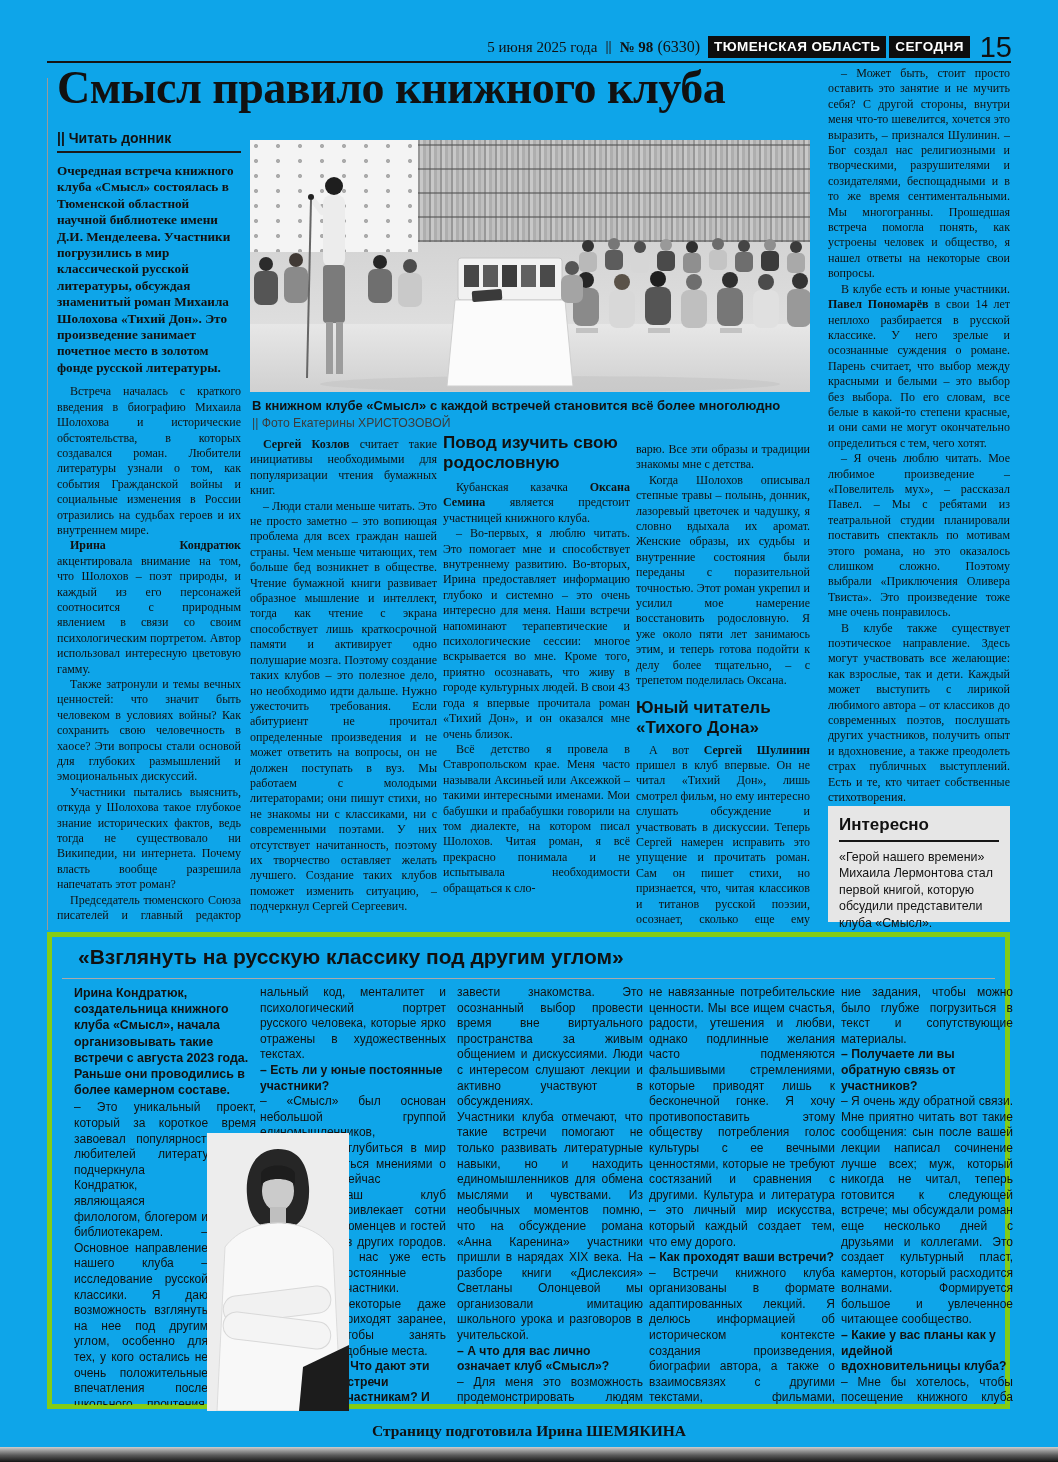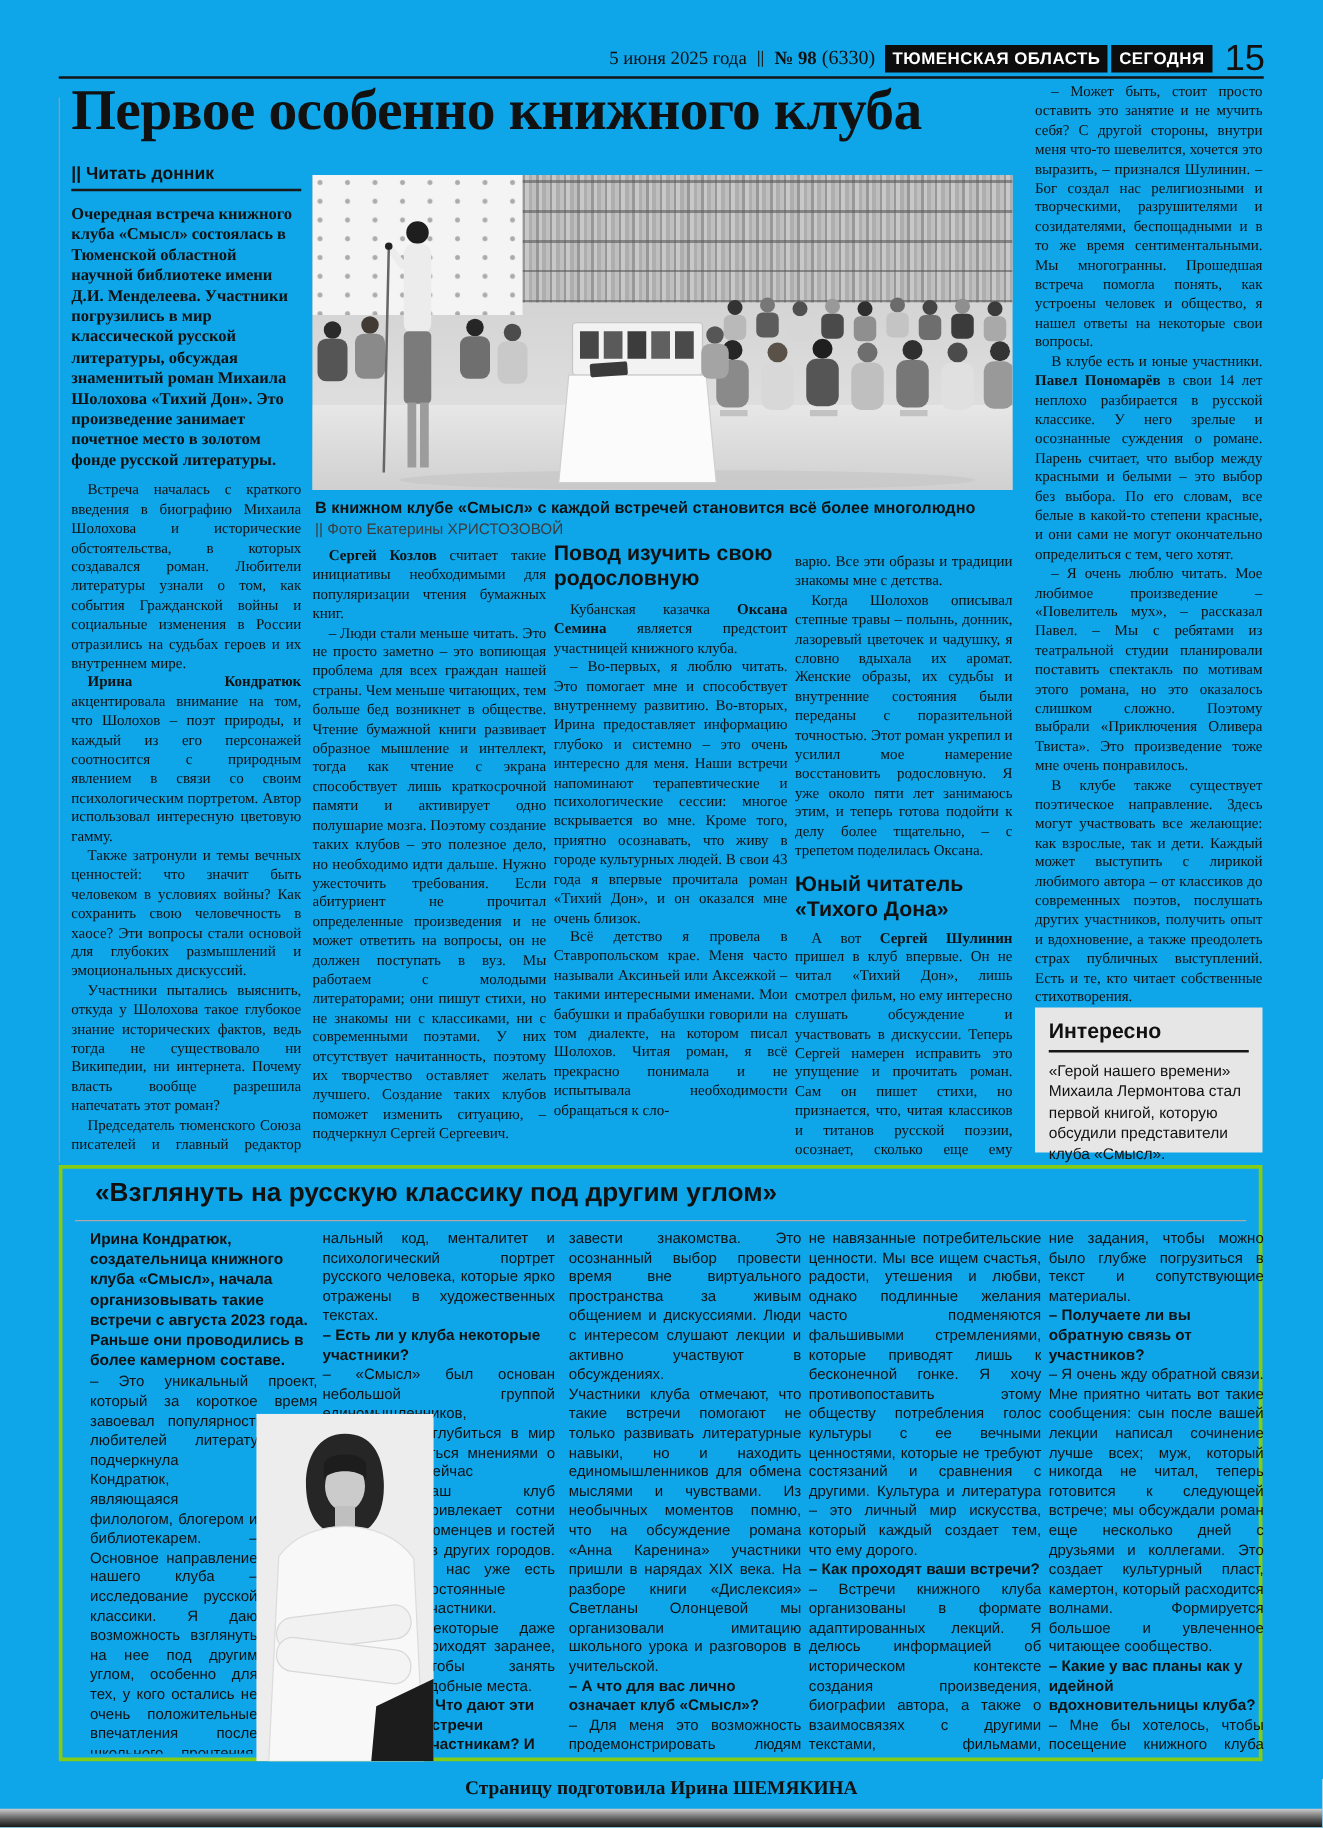--- a/index.html
+++ b/index.html
@@ -53,21 +53,21 @@
         font-weight:bold;font-size:13px;line-height:16px;}
   .cap2{left:252px;top:416px;width:556px;font-family:Liberation Sans, sans-serif;
         font-size:12.2px;color:#3c3c3c;}
   
   .interesno{left:828px;top:806px;width:182px;height:116px;background:#e6e6e6;box-sizing:border-box;
              padding:9px 11px;}
   .interesno h3{margin:0 0 5px 0;font-family:"Liberation Sans",sans-serif;font-size:17px;}
   .interesno .irule{height:2px;background:#161616;margin-bottom:7px;}
   .interesno p{margin:0;font-family:"Liberation Sans",sans-serif;font-size:12.4px;line-height:16.4px;}
   
-  .ibox{left:47px;top:932px;width:963px;height:477px;border:3px solid #84cc16;box-sizing:border-box;}
+  .ibox{left:47px;top:932px;width:963px;height:477px;border:5px solid #84cc16;box-sizing:border-box;}
   .ihead{position:absolute;left:26px;top:8px;font-family:"Liberation Sans",sans-serif;
          font-weight:bold;font-size:21px;}
   .ihead-rule{position:absolute;left:10px;right:10px;top:41px;height:1px;background:#aaa;}
   .icol{position:absolute;top:48px;height:420px;overflow:hidden;text-align:justify;}
   .ic1{left:22px;width:182px;}
   .ic2{left:208px;width:186px;}
   .ic3{left:405px;width:186px;}
   .ic4{left:597px;width:186px;}
   .ic5{left:789px;width:172px;}
   .ip{font-family:"Liberation Sans",sans-serif;font-size:12px;line-height:15.6px;margin:0;}
@@ -93,21 +93,21 @@
     <span class="hdr-issue"><b>№ 98</b><span> (6330)</span></span>
     <span class="mast">
       <span class="mast-box">ТЮМЕНСКАЯ ОБЛАСТЬ</span>
       <span class="mast-box">СЕГОДНЯ</span>
     </span>
     <span class="pageno">15</span>
   </div>
   <div class="abs hdr-rule"></div>
   <div class="abs vrule"></div>
 
-  <div class="abs headline">Первое особенно книжного клуба</div>
+  <div class="abs headline">Смысл правило книжного клуба</div>
   <div class="abs rubric"><span>||</span> <span>Читать донник</span></div>
   <div class="abs rubric-rule"></div>
 
   <div class="abs col c1">
     <p class="lead">Очередная встреча книжного клуба «Смысл» состоялась в Тюменской областной научной библиотеке имени Д.И. Менделеева. Участники погрузились в мир классической русской литературы, обсуждая знаменитый роман Михаила Шолохова «Тихий Дон». Это произведение занимает почетное место в золотом фонде русской литературы.</p>
     <p class="bp ind">Встреча началась с краткого введения в биографию Михаила Шолохова и исторические обстоятельства, в которых создавался роман. Любители литературы узнали о том, как события Гражданской войны и социальные изменения в России отразились на судьбах героев и их внутреннем мире.</p>
     <p class="bp ind"><b>Ирина Кондратюк</b><span> акцентировала внимание на том, что Шолохов – поэт природы, и каждый из его персонажей соотносится с природным явлением в связи со своим психологическим портретом. Автор использовал интересную цветовую гамму.</span></p>
     <p class="bp ind">Также затронули и темы вечных ценностей: что значит быть человеком в условиях войны? Как сохранить свою человечность в хаосе? Эти вопросы стали основой для глубоких размышлений и эмоциональных дискуссий.</p>
     <p class="bp ind">Участники пытались выяснить, откуда у Шолохова такое глубокое знание исторических фактов, ведь тогда не существовало ни Википедии, ни интернета. Почему власть вообще разрешила напечатать этот роман?</p>
     <p class="bp ind">Председатель тюменского Союза писателей и главный редактор журнала «Сибирское богатство»</p>
@@ -234,21 +234,21 @@
 
     <div class="icol ic1">
       <p class="iintro">Ирина Кондратюк, создательница книжного клуба «Смысл», начала организовывать такие встречи с августа 2023 года. Раньше они проводились в более камерном составе.</p>
       <p class="ip">– Это уникальный проект, который за короткое время завоевал популярность среди любителей литературы, – подчеркнула</p>
       <div class="spacer-r"></div>
       <p class="ip">Кондратюк, являющаяся филологом, блогером и библиотекарем. – Основное направление нашего клуба – исследование русской классики. Я даю возможность взглянуть на нее под другим углом, особенно для тех, у кого остались не очень положительные впечатления после школьного прочтения. Также мы исследуем нацио-</p>
     </div>
 
     <div class="icol ic2">
       <p class="ip">нальный код, менталитет и психологический портрет русского человека, которые ярко отражены в художественных текстах.</p>
-      <p class="iq">– Есть ли у клуба некоторые участники?</p>
+      <p class="iq">– Есть ли у юные постоянные участники?</p>
       <p class="ip">– «Смысл» был основан небольшой группой единомышленников, стремящихся углубиться в мир книг и обменяться мнениями о прочитанном. Сейчас</p>
       <div class="spacer-l"></div>
       <p class="ip">наш клуб привлекает сотни тюменцев и гостей из других городов. У нас уже есть постоянные участники. Некоторые даже приходят заранее, чтобы занять удобные места.</p>
       <p class="iq">– Что дают эти встречи участникам? И были ли какие-то необычные моменты, которые запомнились?</p>
 
     </div>
 
     <div class="icol ic3">
       <p class="ip">завести знакомства. Это осознанный выбор провести время вне виртуального пространства за живым общением и дискуссиями. Люди с интересом слушают лекции и активно участвуют в обсуждениях.</p>
       <p class="ip">Участники клуба отмечают, что такие встречи помогают не только развивать литературные навыки, но и находить единомышленников для обмена мыслями и чувствами. Из необычных моментов помню, что на обсуждение романа «Анна Каренина» участники пришли в нарядах XIX века. На разборе книги «Дислексия» Светланы Олонцевой мы организовали имитацию школьного урока и разговоров в учительской.</p>

